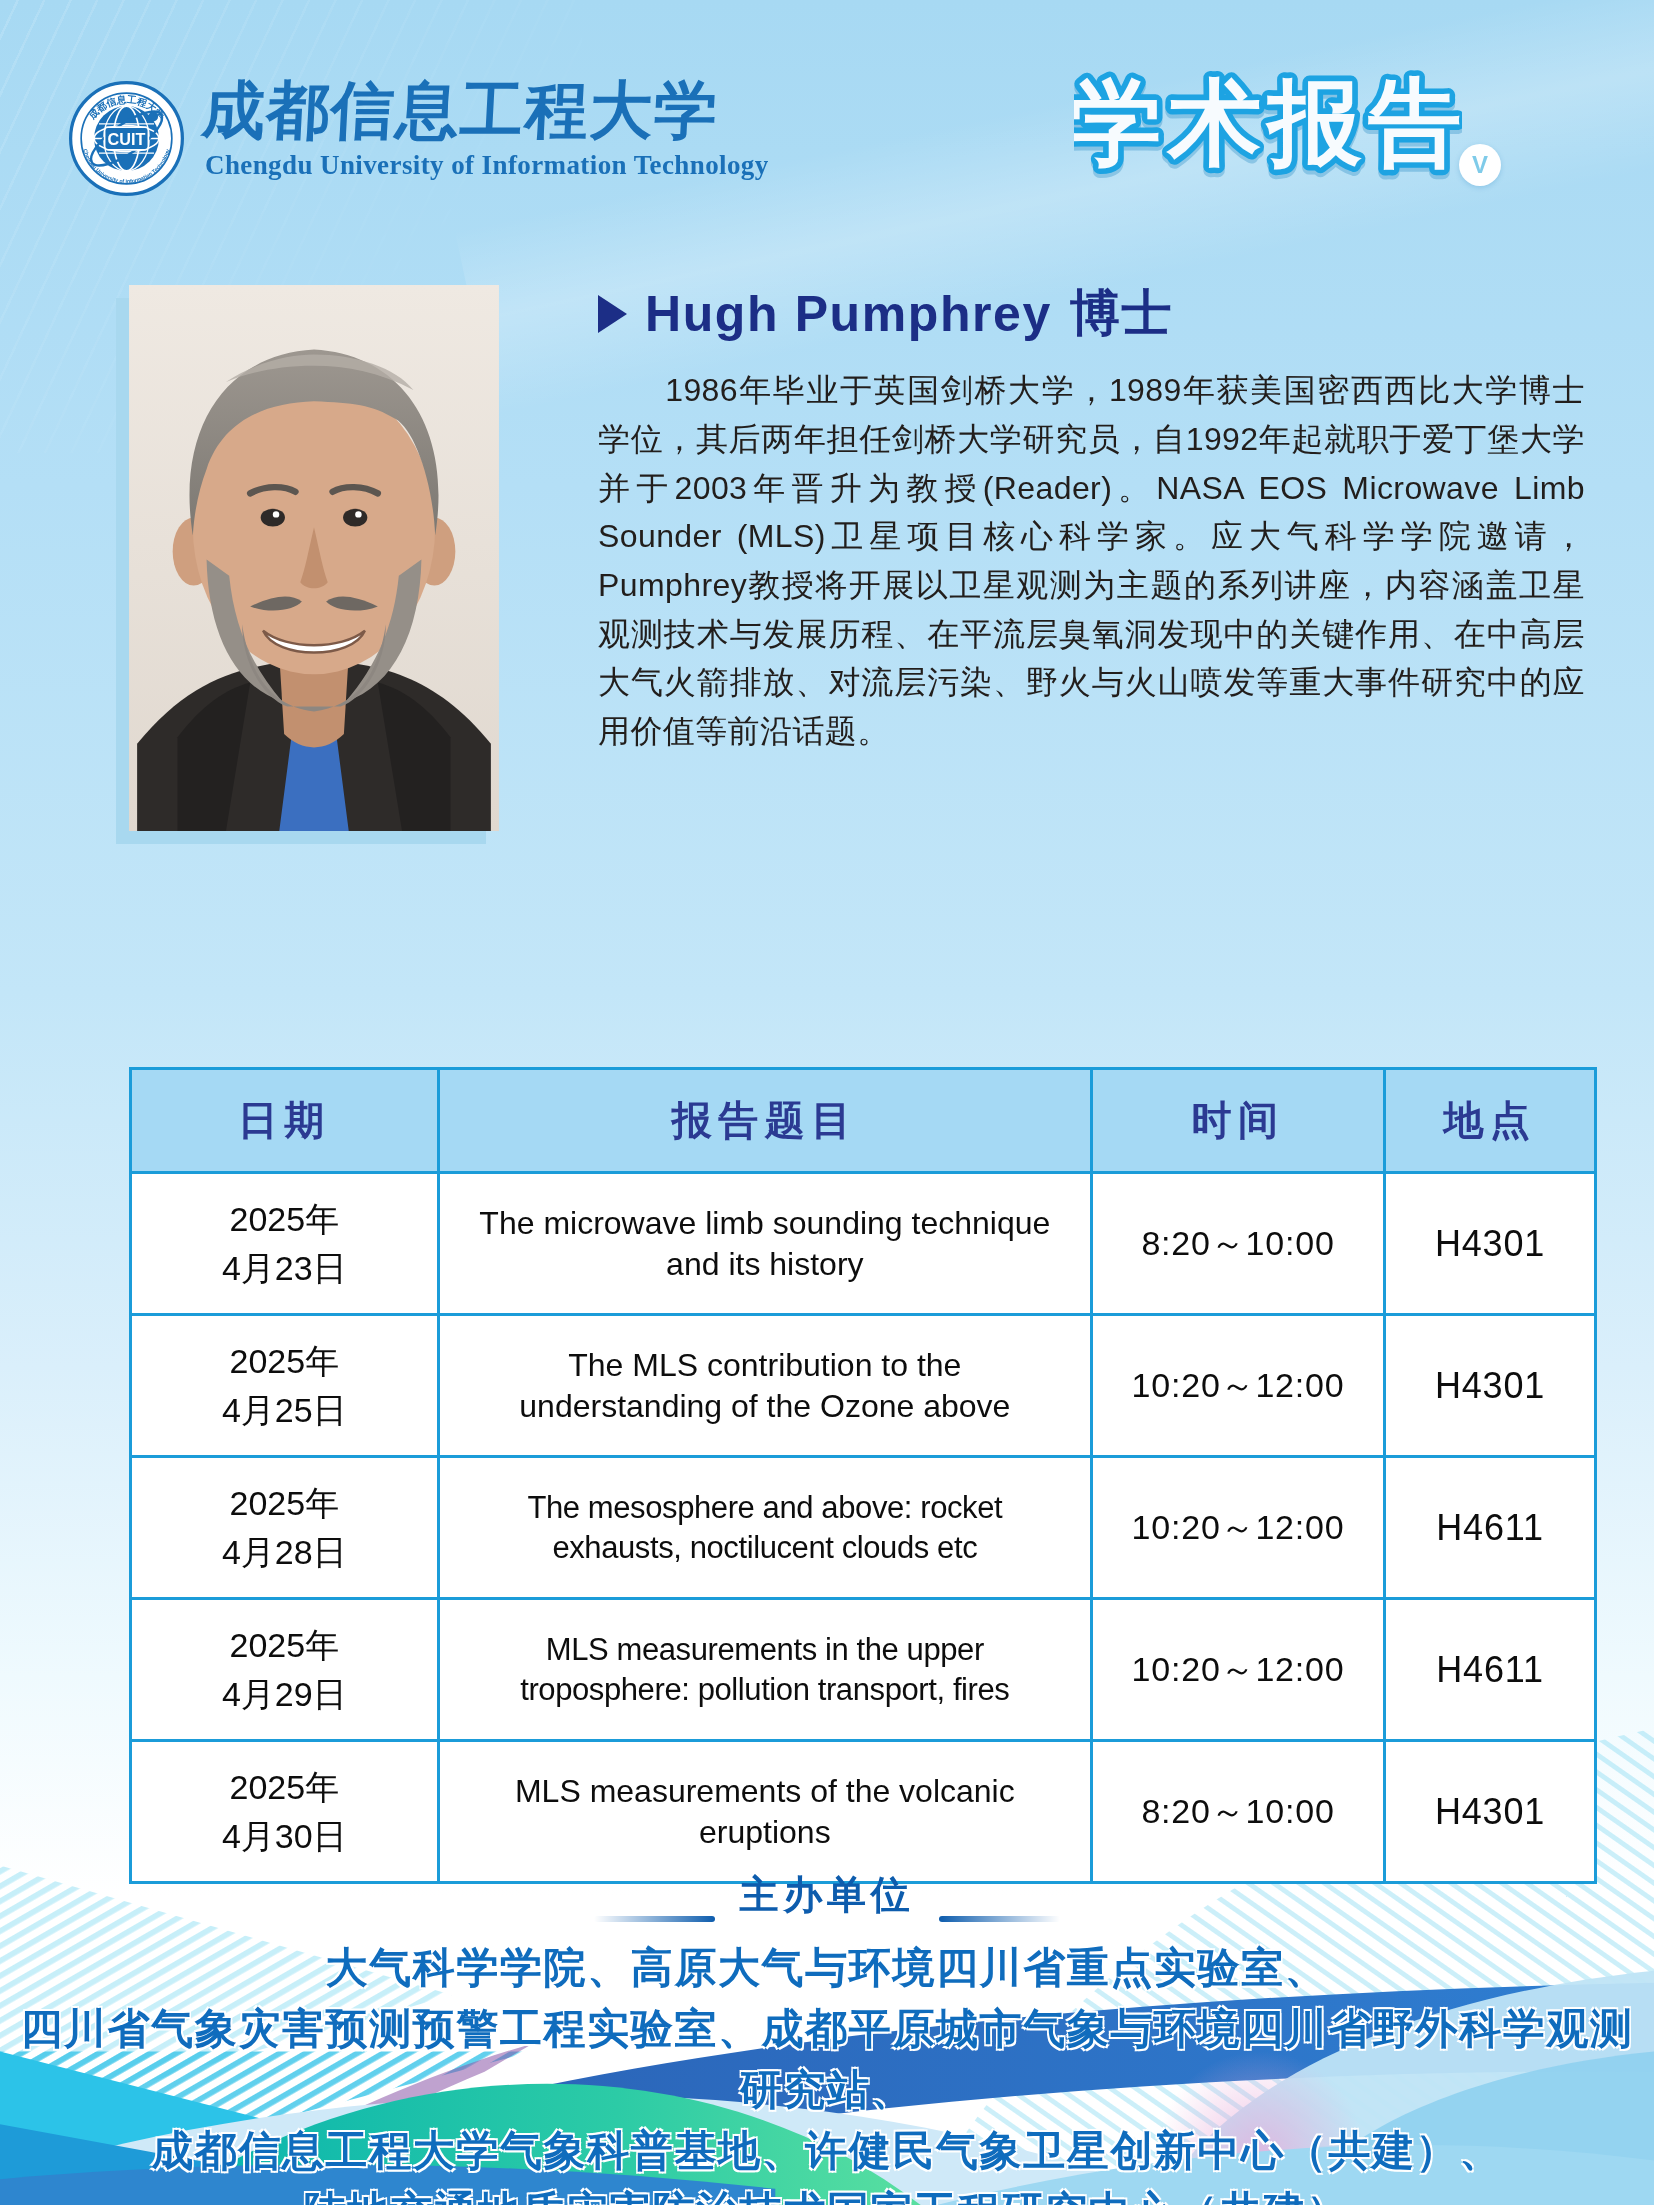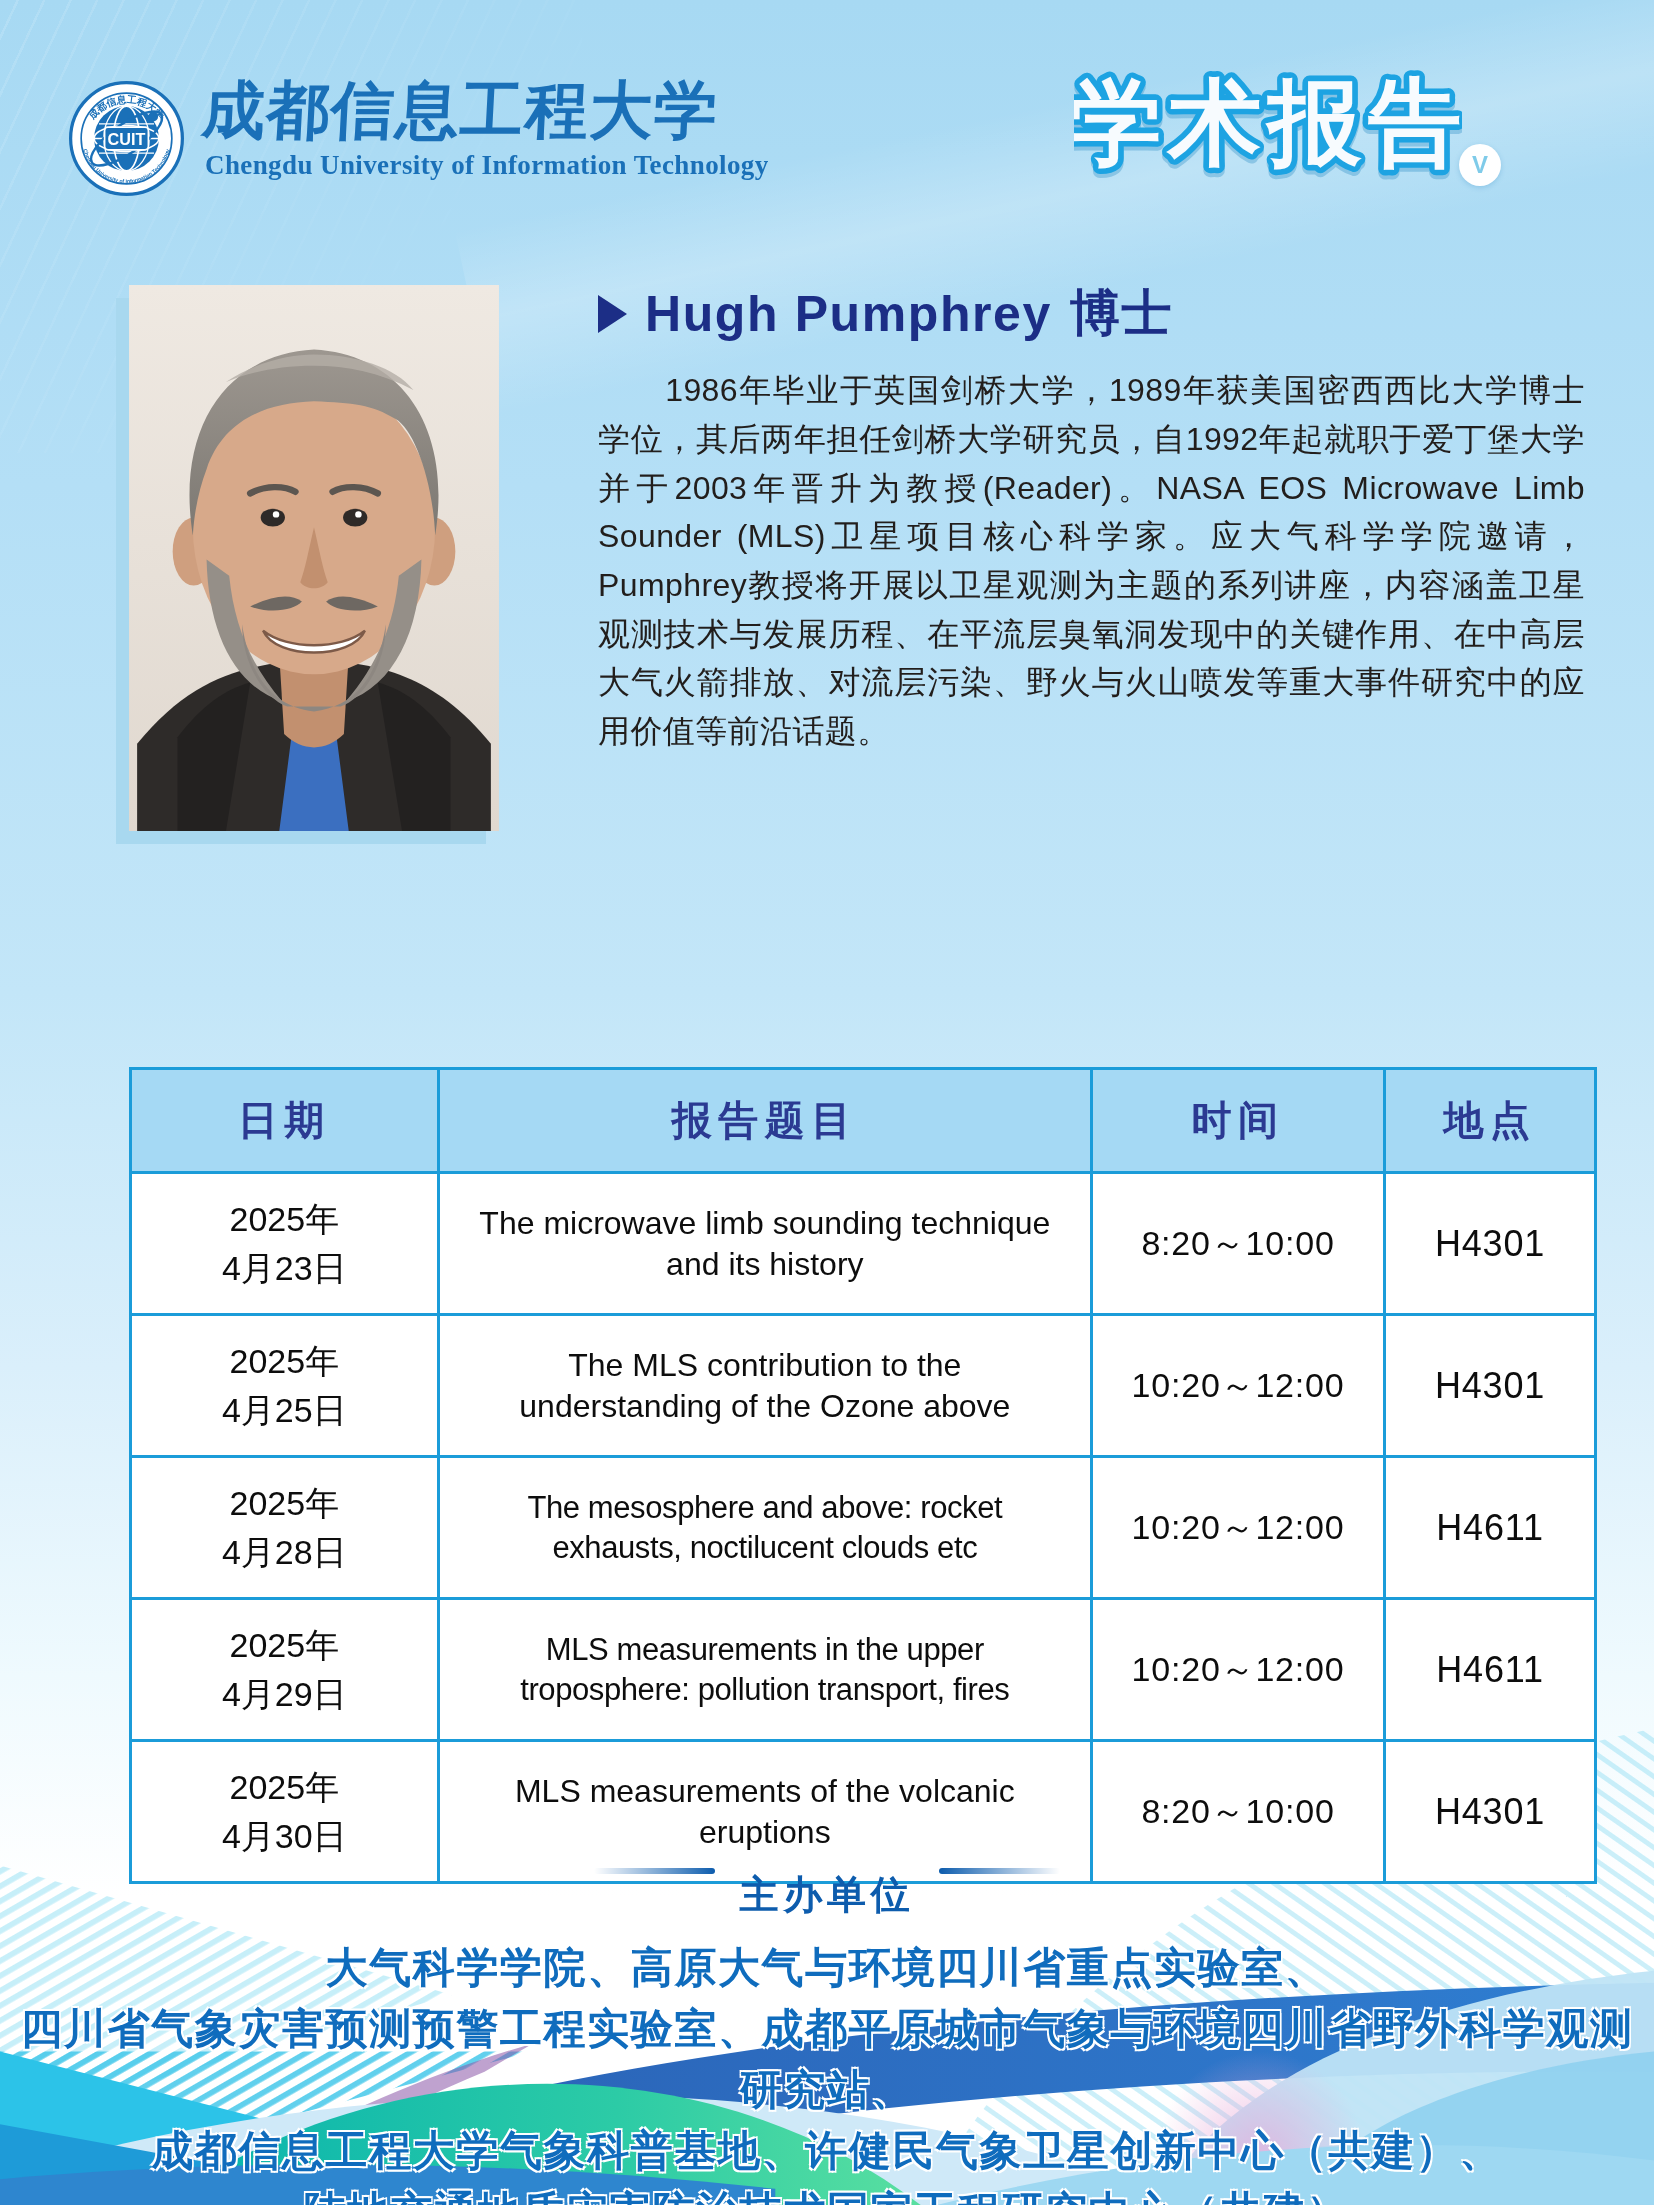--- a/index.html
+++ b/index.html
@@ -44,21 +44,21 @@
     color:var(--table-head-text,#2b3a92);font-size:40px;font-weight:bold;letter-spacing:6.5px;}
   .schedule td{height:137px;color:#0d0d0d;background:#ffffff;}
   .col-date{width:21%;}.col-title{width:44.6%;}.col-time{width:20%;}.col-loc{width:14.4%;}
   .cell-date{font-size:34px;line-height:1.42;}
   .cell-title{font-size:32px;line-height:1.28;padding:0 25px;}
   tr.condensed .cell-title{font-size:31px;letter-spacing:-0.4px;}
   .cell-time{font-size:34px;letter-spacing:0.8px;}
   .cell-loc{font-size:36px;letter-spacing:0.8px;}
   
   .host{position:absolute;top:1868px;left:0;width:100%;display:flex;justify-content:center;
-    align-items:flex-start;gap:24px;z-index:2;}
+    align-items:flex-end;gap:24px;z-index:2;}
   .host-divider{width:121px;height:5.7px;border-radius:3.2px;}
   .host-divider.left{background:linear-gradient(90deg,rgba(130,185,230,0),var(--host-blue,#0d5cad));}
   .host-divider.right{background:linear-gradient(270deg,rgba(130,185,230,0),var(--host-blue,#0d5cad));}
   .host-label{font-size:39px;font-weight:bold;color:var(--host-blue,#0d5cad);letter-spacing:4.8px;}
   .footer-lines{position:absolute;top:1937px;left:0;width:100%;text-align:center;z-index:2;
     color:var(--footer-blue,#0f6cbd);font-weight:bold;}
   .footer-lines div{font-size:42px;line-height:61px;letter-spacing:1.6px;
     text-shadow:1.6px 1.6px 0 #fff,-1.6px 1.6px 0 #fff,1.6px -1.6px 0 #fff,-1.6px -1.6px 0 #fff;}
   
   .waves{position:absolute;left:0;bottom:0;width:1654px;height:501px;z-index:1;}

